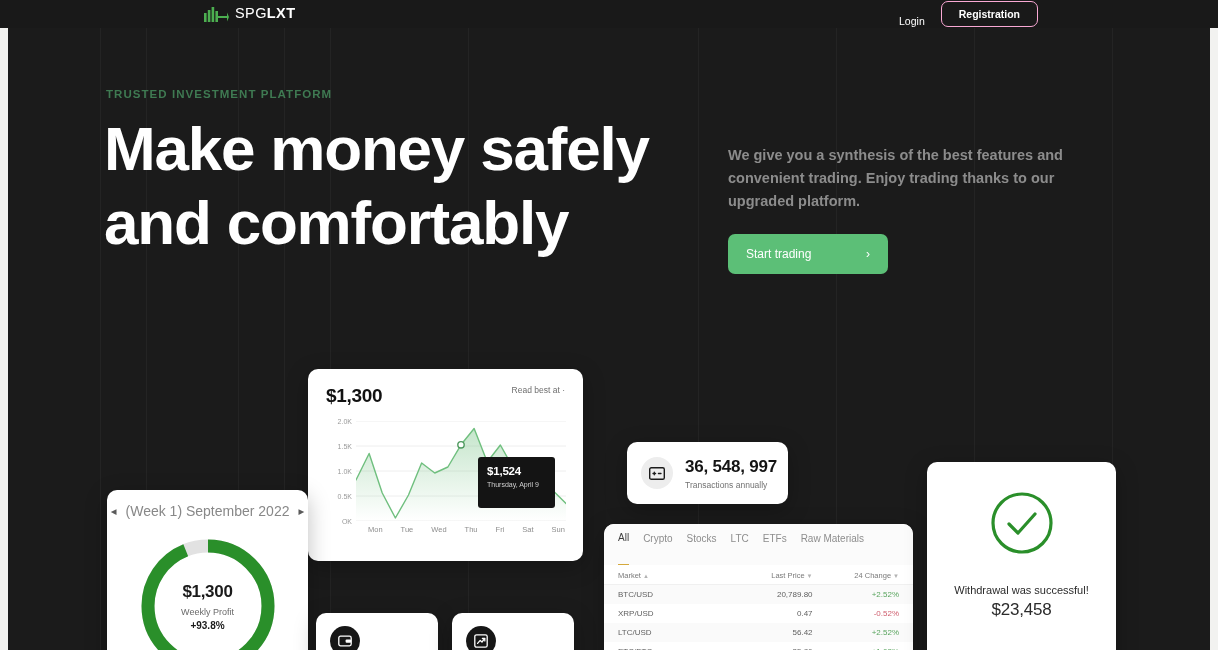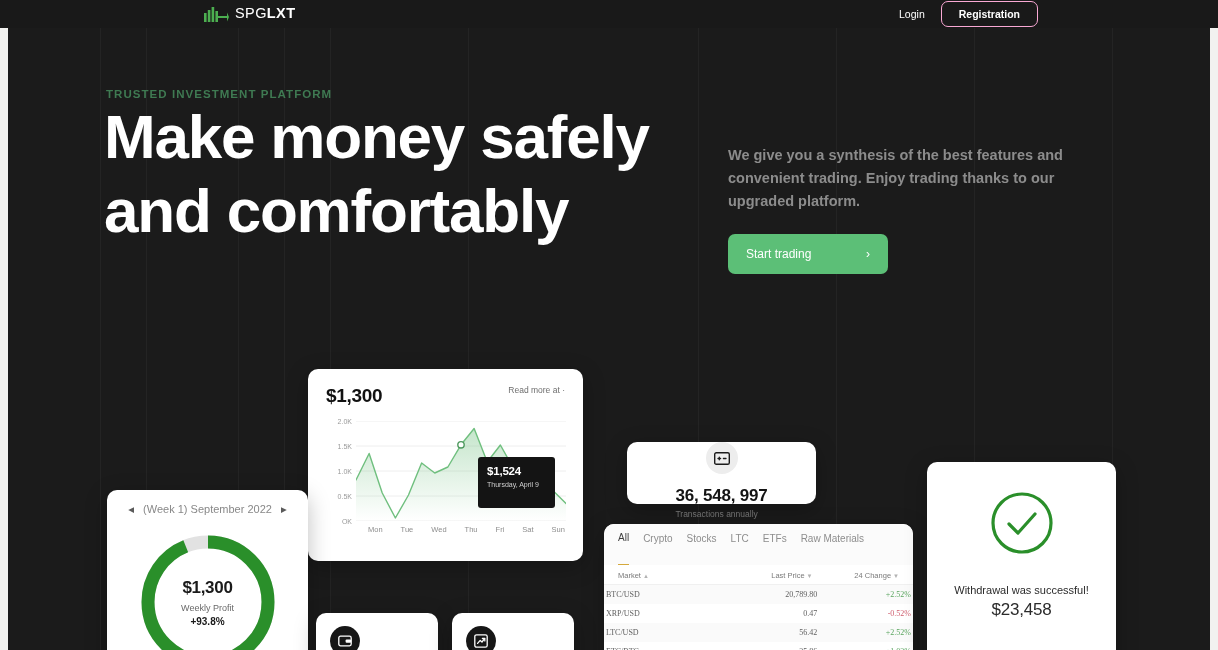--- a/index.html
+++ b/index.html
@@ -19,41 +19,41 @@
   }
   .logo { position: absolute; left: 203px; display: flex; align-items: flex-start; gap: 6px; }
   .logo-mark { width: 26px; height: 18px; display: block; }
   .logo-text { font-size: 14.5px; letter-spacing: .4px; color: #ffffff; font-weight: 400; }
   .logo-text b { font-weight: 700; }
 
   .nav-links { position: absolute; left: 432px; display: flex; align-items: center; gap: 13px; }
   .nav-link { font-size: 10.5px; color: #e8e8e8; letter-spacing: .15px; white-space: nowrap; cursor: pointer; }
   .flag { width: 14px; height: 9px; display: inline-block; margin-left: 3px; border-radius: 1px; }
 
-  .nav-right { position: absolute; right: 180px; display: flex; align-items: center; gap: 16px; }
+  .nav-right { position: absolute; right: 180px; display: flex; align-items: flex-end; gap: 16px; }
   .login-link { font-size: 10.5px; color: #ffffff; cursor: pointer; }
   .reg-btn {
     font-size: 10.5px; font-weight: 700; color: #ffffff;
     border: 1px solid #f9a8d4; border-radius: 7px;
     padding: 6px 17px; background: transparent; cursor: pointer; white-space: nowrap;
   }
 
   
   .hero {
     position: absolute; top: 28px; left: 8px; width: 1202px; height: 622px;
     background: #1b1b1b; overflow: hidden;
   }
   .grid-line { position: absolute; top: 0; width: 1px; height: 622px; background: rgba(255,255,255,.045); }
 
   .eyebrow {
     position: absolute; left: 98px; top: 60px;
     font-size: 11.5px; font-weight: 700; letter-spacing: 1.05px; color: #3f7a52;
   }
   .headline {
-    position: absolute; left: 96px; top: 72px; width: 560px;
+    position: absolute; left: 96px; top: 84px; width: 560px;
     font-size: 62px; line-height: 74px; font-weight: 700; color: #ffffff; letter-spacing: -1.2px;
   }
   .lede {
     position: absolute; left: 720px; top: 116px; width: 360px;
     font-size: 14.5px; line-height: 23px; font-weight: 700; color: #8c8c8c;
   }
   .cta {
     position: absolute; left: 720px; top: 206px;
     width: 160px; height: 40px; border-radius: 7px; background: #5cbf77;
     display: flex; align-items: center; justify-content: space-between;
@@ -81,40 +81,40 @@
     position: absolute; left: 152px; top: 36px; width: 77px; height: 51px;
     background: #141414; border-radius: 3px; padding: 8px 9px; color: #fff;
   }
   .tt-val { font-size: 11.5px; font-weight: 700; letter-spacing: -.2px; }
   .tt-day { font-size: 7px; color: #cfcfcf; margin-top: 4px; }
 
   
   .donut-card { left: 99px; top: 462px; width: 201px; height: 195px; padding-top: 13px; }
   .week-nav { display: flex; align-items: center; justify-content: center; gap: 9px; }
   .week-arrow { font-size: 7.5px; color: #5a5a5a; cursor: pointer; }
-  .week-label { font-size: 11px; color: #888; white-space: nowrap; text-align: center; }
+  .week-label { font-size: 14px; color: #888; white-space: nowrap; text-align: center; }
   .donut-wrap { position: relative; width: 150px; height: 150px; margin: 12px auto 0; }
   .donut-center { position: absolute; inset: 0; display: flex; flex-direction: column; align-items: center; justify-content: center; }
   .donut-amt { font-size: 17px; font-weight: 700; color: #1a1a1a; letter-spacing: -.3px; }
   .donut-cap { font-size: 9px; color: #6a6a6a; margin-top: 5px; }
   .donut-pct { font-size: 10px; font-weight: 700; color: #1a1a1a; margin-top: 3px; }
 
   
-  .tx-card { left: 619px; top: 414px; width: 189px; height: 62px; display: flex; align-items: center; padding: 0 14px; gap: 12px; flex-direction: column; }
+  .tx-card { left: 619px; top: 414px; width: 161px; height: 62px; display: flex; align-items: center; padding: 0 14px; gap: 12px; }
   .tx-icon { width: 32px; height: 32px; border-radius: 50%; background: #ededed; display: flex; align-items: center; justify-content: center; flex: none; }
   .tx-num { font-size: 17px; font-weight: 700; color: #141414; letter-spacing: -.2px; white-space: nowrap; }
   .tx-cap { font-size: 8.5px; color: #737373; margin-top: 3px; }
 
   
   .mkt-card { left: 596px; top: 496px; width: 309px; height: 158px; overflow: hidden; padding: 0; }
   .mkt-tabs { display: flex; align-items: center; gap: 14px; padding: 8px 14px 0; background: #fbfbfb; }
   .mkt-tab { font-size: 10px; color: #8d8d8d; padding-bottom: 21px; cursor: pointer; white-space: nowrap; }
   .mkt-tab.active { color: #3d3d3d; border-bottom: 1.5px solid #d5a93c; }
   .mkt-head { display: flex; padding: 6px 14px 4px; border-bottom: 1px solid #f0f0f0; }
-  .mkt-row { display: flex; padding: 5px 2px; font-size: 8px; font-family: Liberation Serif, serif; }
+  .mkt-row { display: flex; padding: 5px 14px; font-size: 8px; }
   .mkt-row:nth-child(odd) { background: #fafafa; }
   .col-m { flex: 1.15; font-size: 7.5px; color: #7a7a7a; }
   .col-p { flex: 1.1; text-align: right; font-size: 7.5px; color: #7a7a7a; }
   .col-c { flex: 1; text-align: right; font-size: 7.5px; color: #7a7a7a; }
   .mkt-row .col-m, .mkt-row .col-p { color: #5f5f5f; font-size: 8px; }
   .up { color: #5aa55f; font-size: 8px; }
   .down { color: #cf5e6e; font-size: 8px; }
   .sort { font-size: 6px; color: #b3b3b3; margin-left: 2px; }
 
   
@@ -171,21 +171,21 @@
     <p class="lede">We give you a synthesis of the best features and convenient trading. Enjoy trading thanks to our upgraded platform.</p>
 
     <button class="cta">
       <span class="cta-label">Start trading</span>
       <span class="cta-chev">›</span>
     </button>
 
     <div class="card chart-card">
       <div class="chart-head">
         <span class="chart-amount">$1,300</span>
-        <span class="chart-more"><span>Read more at</span> ·</span>
+        <span class="chart-more"><span>Read best at</span> ·</span>
       </div>
 
       <div class="chart-body">
         <div class="y-axis">
           <span class="y-tick" style="top:0%">2.0K</span>
           <span class="y-tick" style="top:25%">1.5K</span>
           <span class="y-tick" style="top:50%">1.0K</span>
           <span class="y-tick" style="top:75%">0.5K</span>
           <span class="y-tick" style="top:100%">OK</span>
         </div>

